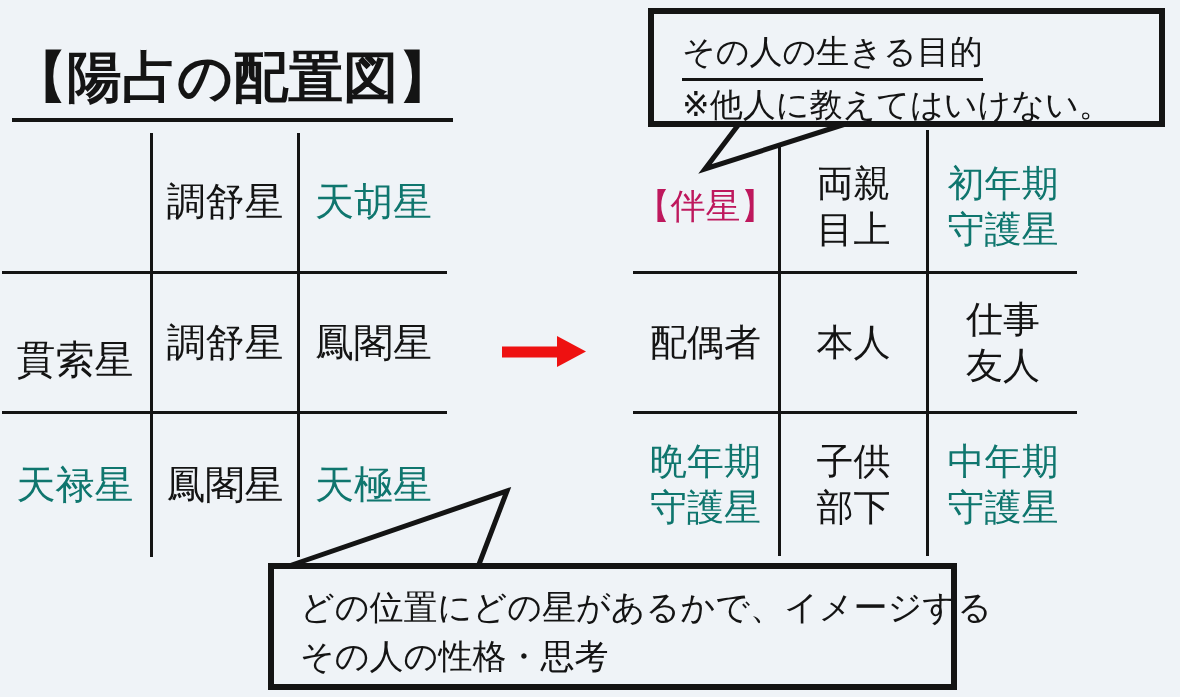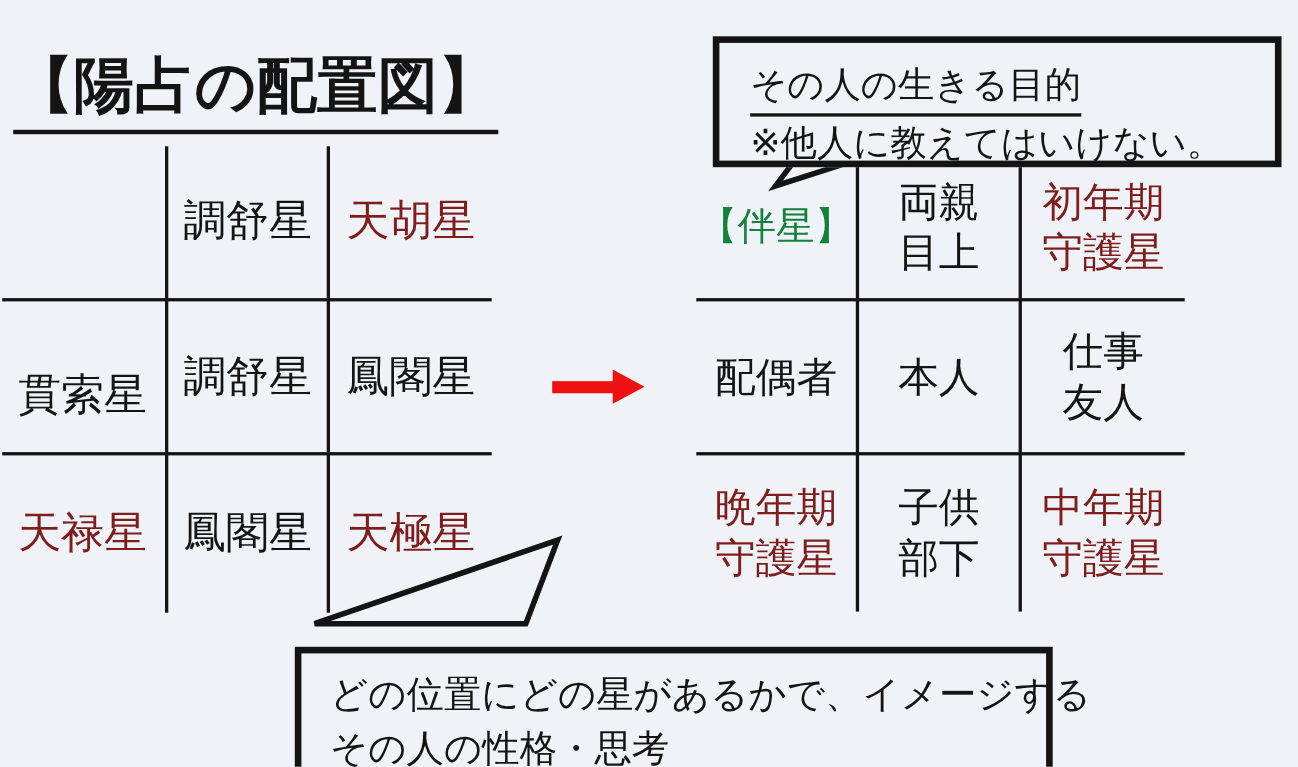--- a/index.html
+++ b/index.html
@@ -15,26 +15,26 @@
     font-size:55px;font-weight:700;letter-spacing:0;margin-top:33px;
   }
   #title .u{display:inline-block;border-bottom:4px solid #141414;padding-bottom:3px}
   .cell{
     position:absolute;display:flex;align-items:center;justify-content:center;
     text-align:left;white-space:pre-line;line-height:1.22;
   }
   .lcell{font-size:39px}
   .rcell{font-size:37px}
   .padtop{padding-top:12px;box-sizing:border-box}
-  .cell[data-color="blue"]{color:#7f1d1d}
-  .cell[data-color="red"]{color:#15803d}
+  .cell[data-color="blue"]{color:#0f766e}
+  .cell[data-color="red"]{color:#be185d}
   .callout{
     position:absolute;background:#eff3f7;border:6px solid #141414;
     box-sizing:border-box;font-size:33px;line-height:1.45;
-    padding:14px 10px 0 28px;white-space:nowrap;margin-top:25px;
+    padding:14px 10px 0 28px;white-space:nowrap;
   }
   .callout .u{display:inline-block;border-bottom:3px solid #141414;padding-bottom:2px}
   #bottom-callout{font-size:34px;padding-left:26px}
   .tail,.arrow{position:absolute}
 </style>
 </head>
 <body>
 
 <div id="title">
   <span class="u">【陽占の配置図】</span>

